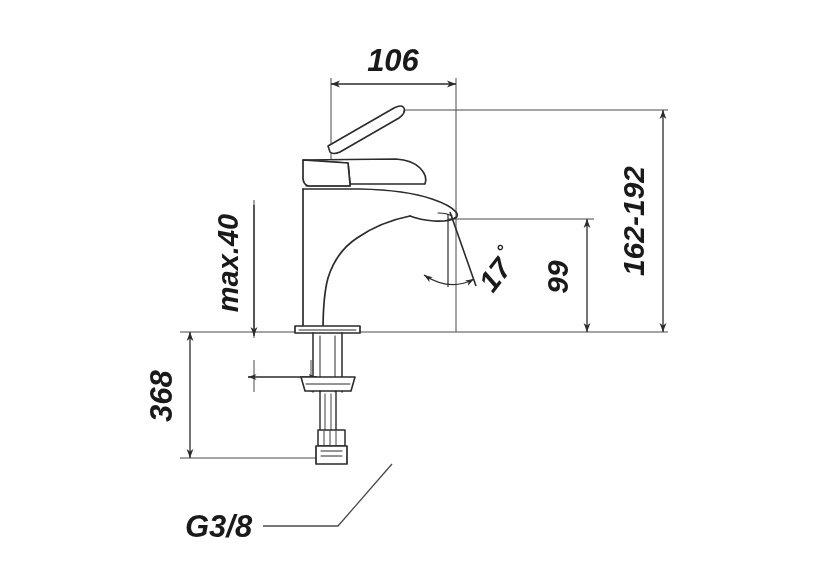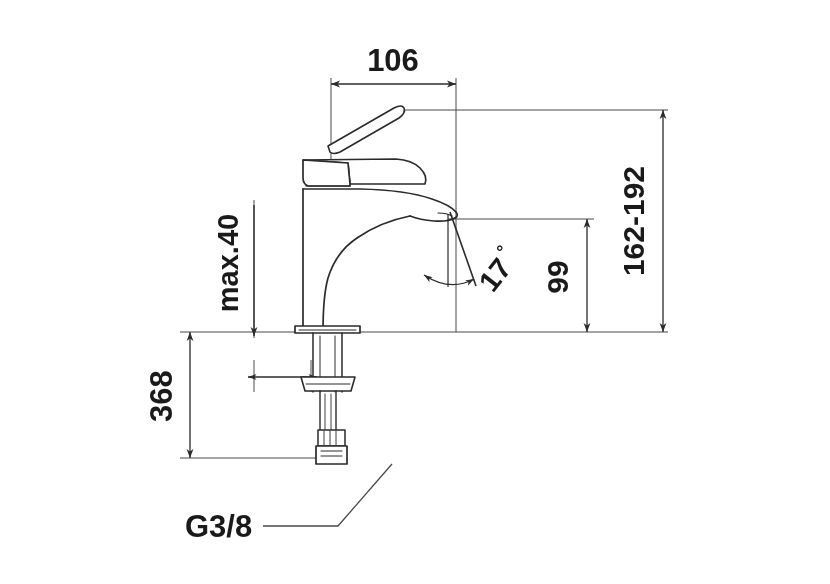--- a/index.html
+++ b/index.html
@@ -10,20 +10,21 @@
   }
   body {
     font-family: "Liberation Sans", sans-serif;
   }
   #drawing-root {
     position: relative;
     width: 830px;
     height: 584px;
     background: #ffffff;
     overflow: hidden;
+    font-style: italic;
   }
   #drawing-svg {
     display: block;
     width: 830px;
     height: 584px;
   }
   .dim-text {
     font-family: "Liberation Sans", sans-serif;
     font-weight: bold;
     fill: #1a1a1a;

